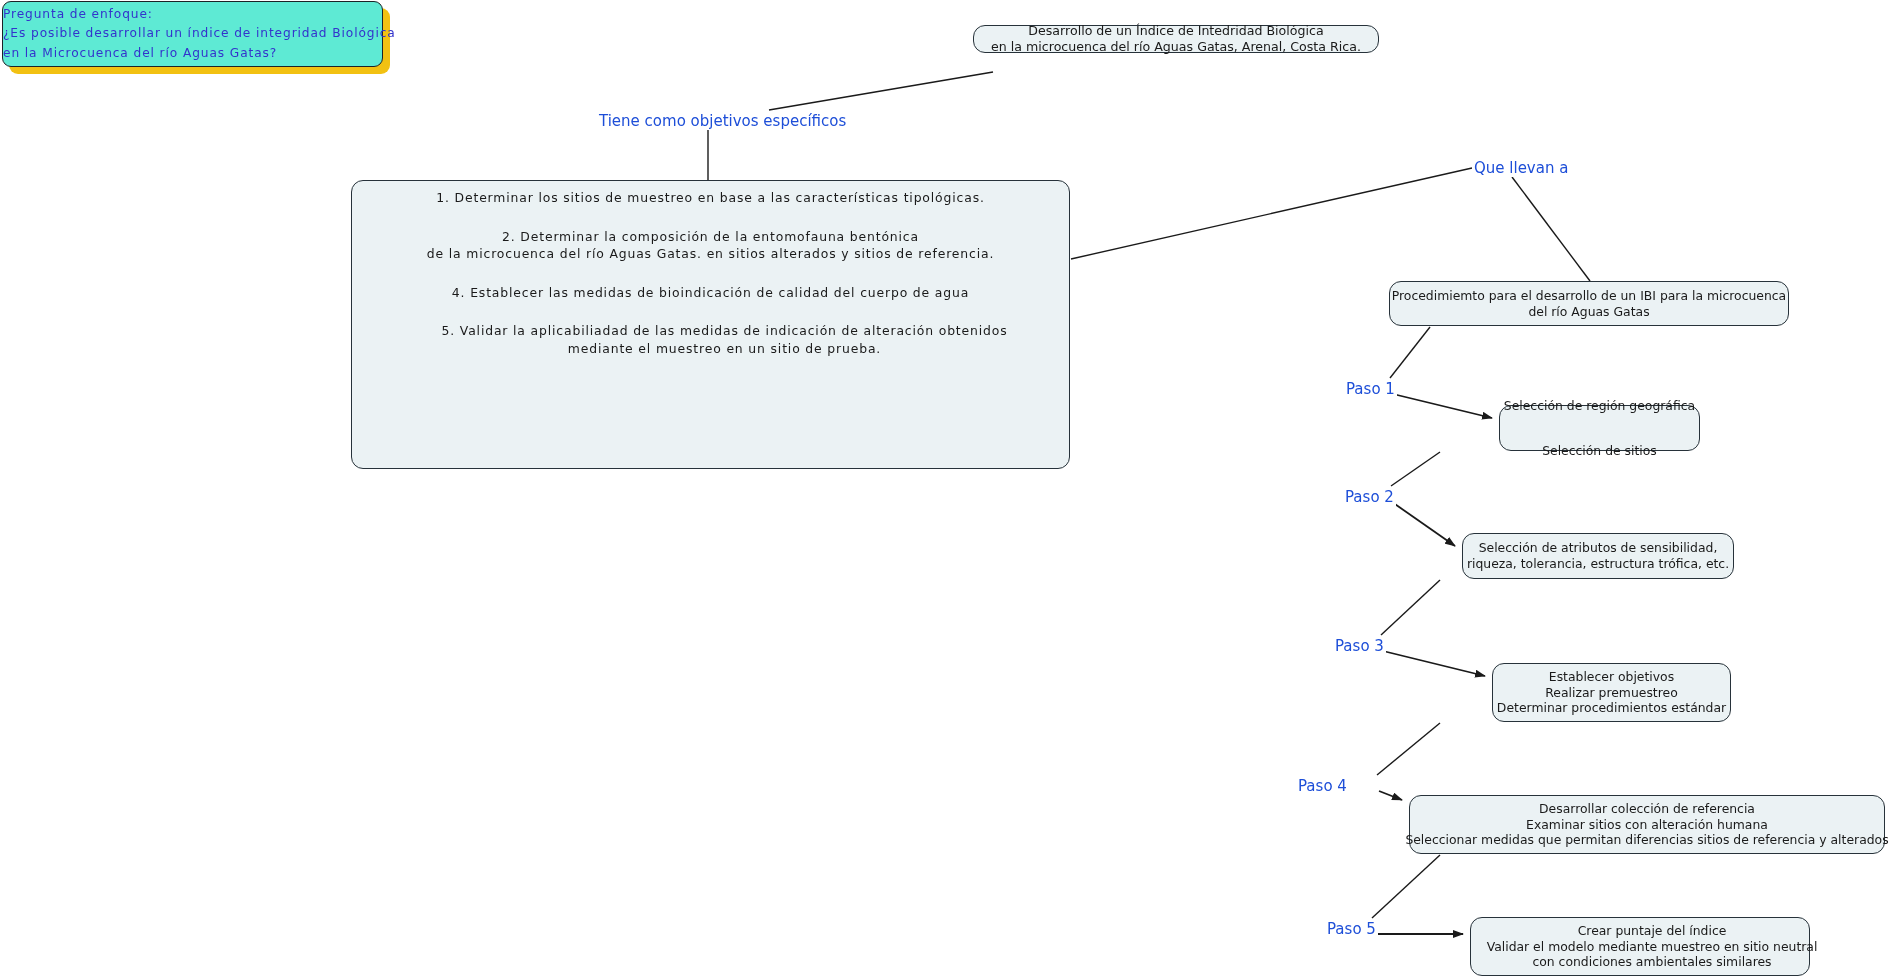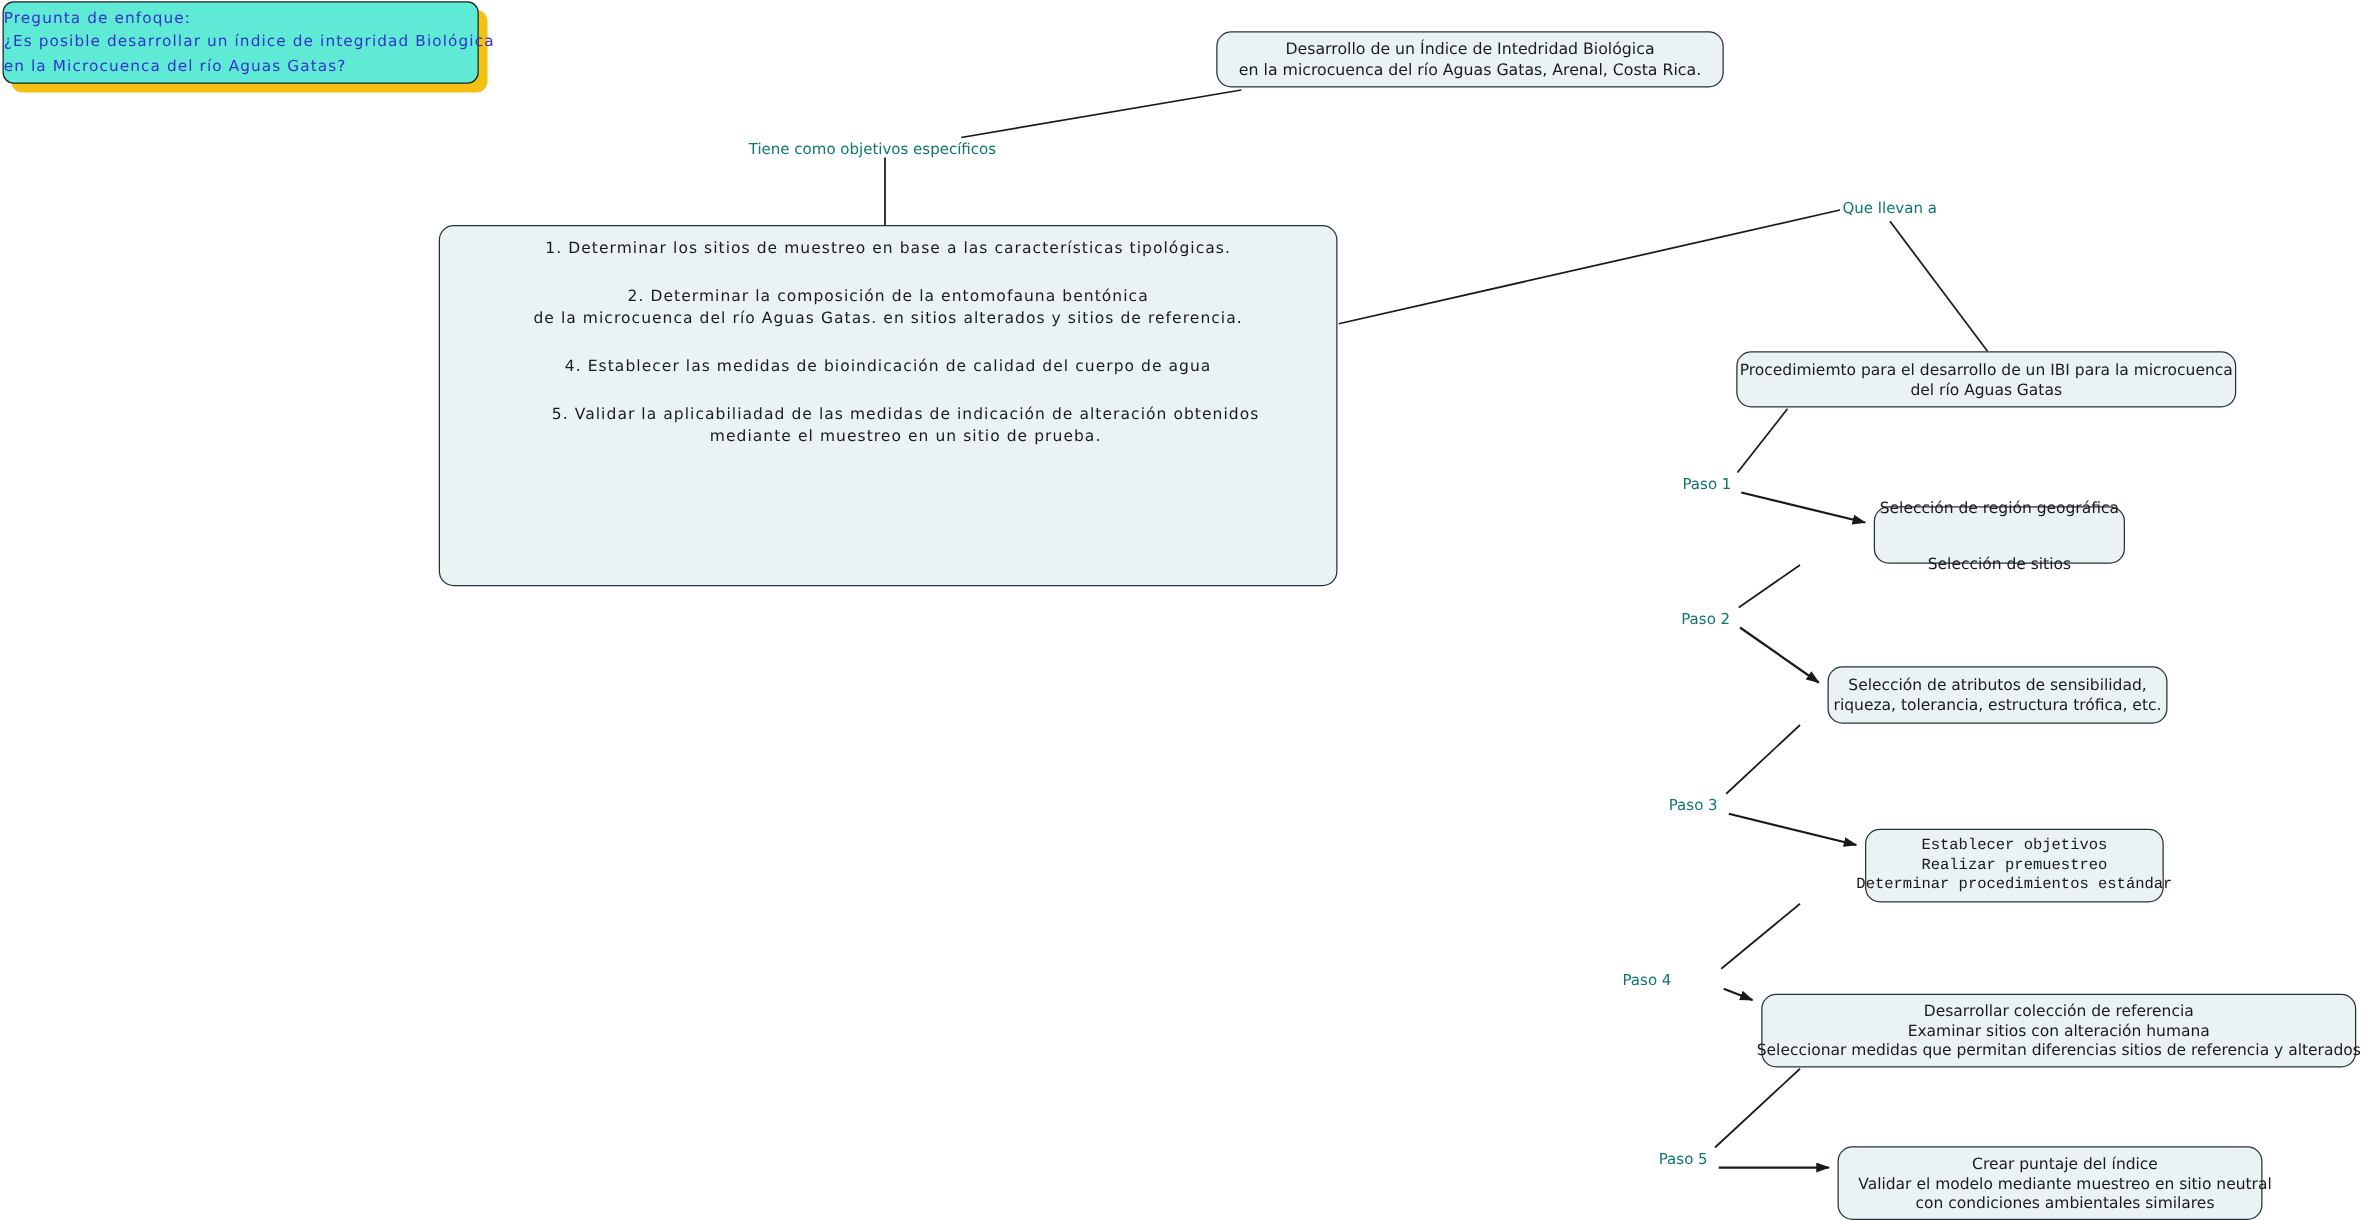--- a/index.html
+++ b/index.html
@@ -68,21 +68,21 @@
     line-height: 1.58;
     z-index: 5;
   }
   #focus-question .line { white-space: nowrap; display: block; }
 
   
   #title-node {
     left: 973px;
     top: 25px;
     width: 406px;
-    height: 45px;
+    height: 28px;
     font-size: 12.6px;
   }
 
   
   #objectives-node {
     left: 351px;
     top: 180px;
     width: 719px;
     height: 289px;
     justify-content: flex-start;
@@ -121,43 +121,42 @@
     width: 272px;
     height: 46px;
     font-size: 12.4px;
   }
   #step3-node {
     left: 1492px;
     top: 663px;
     width: 239px;
     height: 59px;
     font-size: 12.4px;
-    font-family: Liberation Mono, monospace;
   }
   #step4-node {
     left: 1409px;
     top: 795px;
     width: 476px;
     height: 59px;
     font-size: 12.4px;
   }
   #step5-node {
     left: 1470px;
     top: 917px;
     width: 340px;
     height: 59px;
     font-size: 12.4px;
     padding-left: 24px;
   }
 
   
   .edge-label {
     position: absolute;
-    font-size: 12px;
-    color: #0f766e;
+    font-size: 15px;
+    color: #1d4ed8;
     white-space: nowrap;
     background: #ffffff;
     padding: 0 2px;
     z-index: 4;
   }
   #label-objetivos { left: 597px; top: 112px; }
   #label-que-llevan { left: 1472px; top: 159px; }
   #label-paso-1 { left: 1344px; top: 380px; }
   #label-paso-2 { left: 1343px; top: 488px; }
   #label-paso-3 { left: 1333px; top: 637px; }

